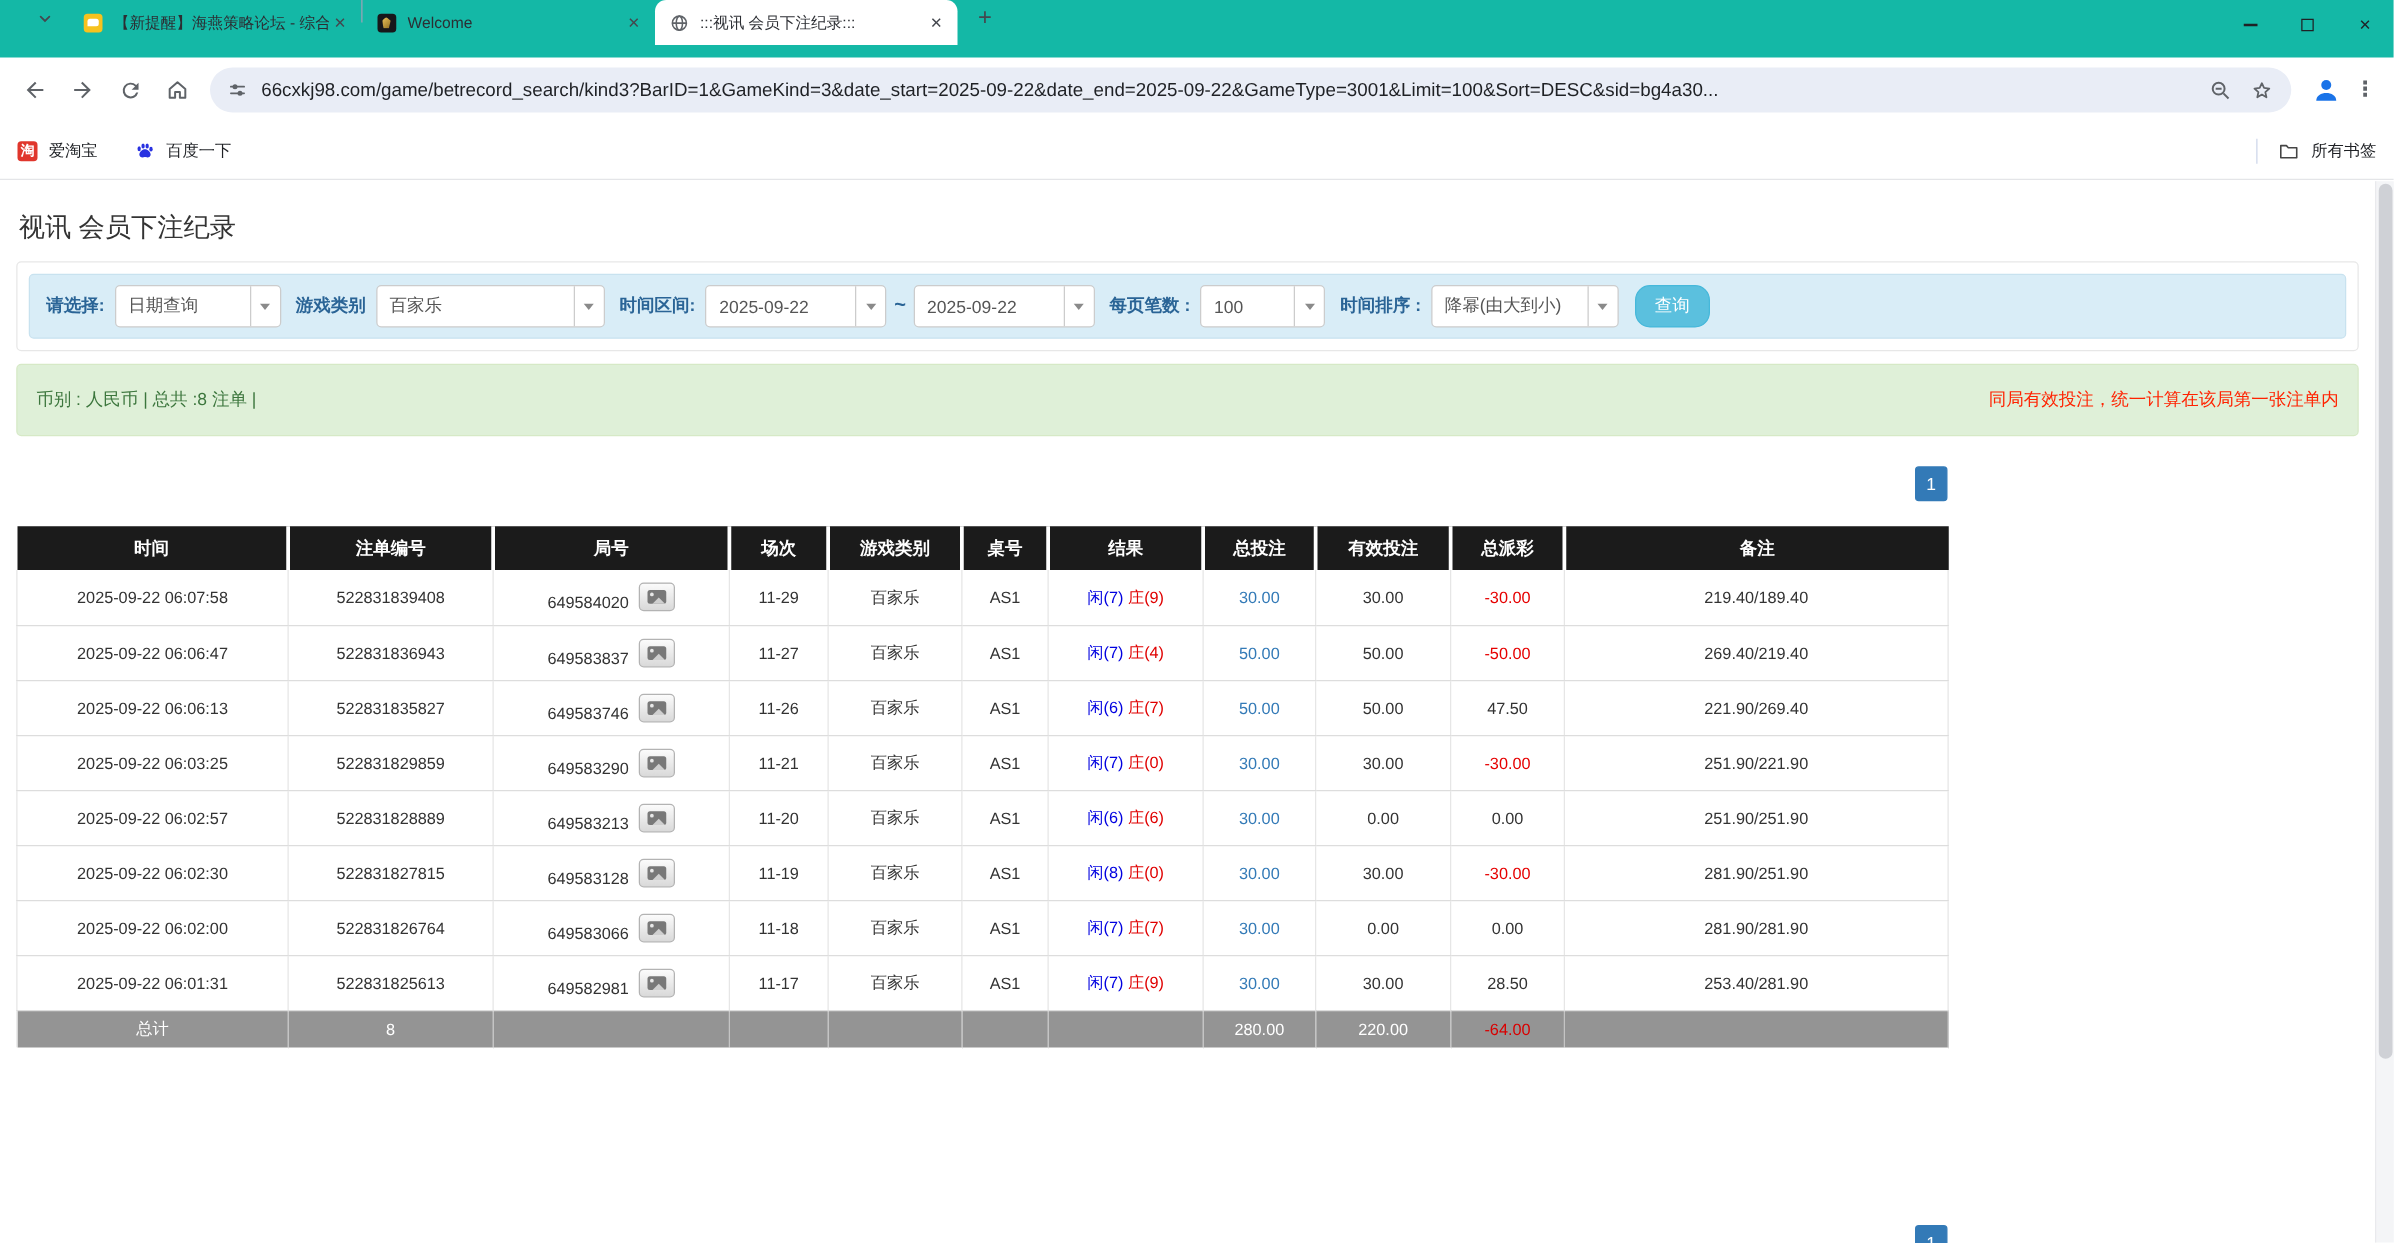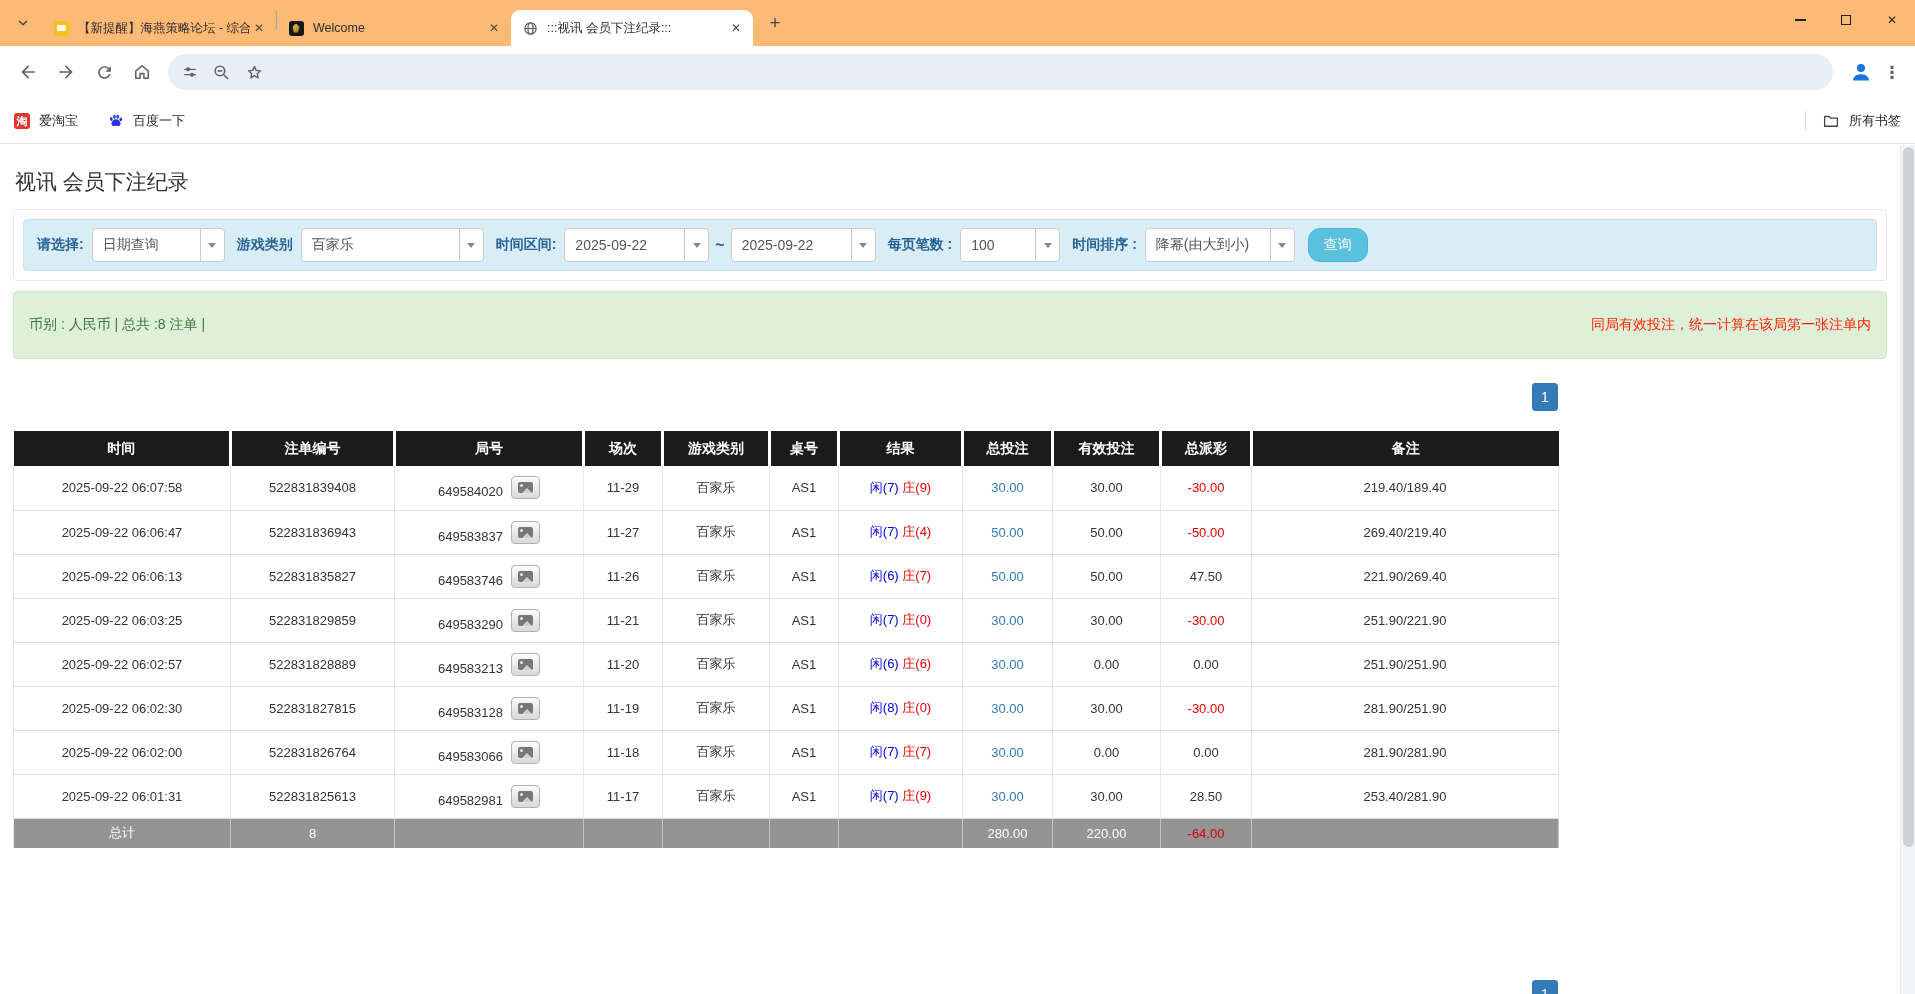--- a/index.html
+++ b/index.html
@@ -1,20 +1,20 @@
 <!DOCTYPE html>
 <html><head>
 <meta charset="utf-8">
 <style>
   * { box-sizing: border-box; margin: 0; padding: 0; }
   html,body { width:1915px; height:994px; overflow:hidden; background:#fff;
     font-family:"Liberation Sans","DejaVu Sans",sans-serif; }
 
   
-  .tabstrip { height:46px; background:#fdba74; display:flex; align-items:flex-end; padding-left:6px; position:relative; }
+  .tabstrip { height:46px; background:#14b8a6; display:flex; padding-left:19px; position:relative; }
   .tab-search-btn { width:30px; height:30px; margin:0 4px 8px 2px; display:flex; align-items:center; justify-content:center; color:#44474e; border-radius:50%; }
   .tab { height:36px; width:234px; display:flex; align-items:center; padding:0 8px 0 11px; border-radius:9px 9px 0 0; font-size:12.5px; color:#2c2e33; position:relative; }
   .tab.active { background:#fff; width:242px; }
   .tab .fav { width:16px; height:16px; margin-right:9px; flex:0 0 16px; display:flex; align-items:center; justify-content:center; }
   .tab .tab-title { flex:1; white-space:nowrap; overflow:hidden; }
   .tab .tab-close { width:18px; height:18px; border-radius:50%; display:flex; align-items:center; justify-content:center; font-size:12px; color:#44474e; }
   .tab-sep { width:1px; height:18px; background:#9aa2b6; margin-bottom:17px; }
   .fav-forum { background:#f6c21e; border-radius:3px; width:15px; height:15px; position:relative; }
   .fav-forum:after { content:""; position:absolute; left:3px; top:4px; width:9px; height:6px; background:#fff; border-radius:2px 2px 2px 0; }
   .fav-welcome { background:#17171a; border-radius:3px; width:15px; height:15px; position:relative; }
@@ -50,21 +50,21 @@
   .f-label { font-size:14px; font-weight:bold; color:#2a6496; margin:0 8px 0 12px; white-space:nowrap; }
   .f-label:first-child { margin-left:0; }
   .f-select { background:#fff; border:1px solid #ccc; border-radius:4px; height:34px; display:flex; align-items:stretch; color:#555; font-size:14px; }
   .f-select .txt { display:flex; align-items:center; padding:0 10px; flex:1; white-space:nowrap; overflow:hidden; }
   .f-select .arr { width:24px; border-left:1px solid #ccc; display:flex; align-items:center; justify-content:center; }
   .caret { width:0; height:0; border-left:4px solid transparent; border-right:4px solid transparent; border-top:5px solid #8a8a8a; }
   .w1{width:133px}.w2{width:183px}.w3{width:145px}.w4{width:145px}.w5{width:100px}.w6{width:150px}
   .tilde { color:#2a6496; font-weight:bold; margin:0 6px; }
   .query-btn { margin-left:13px; height:34px; padding:0 15px; background:#5bc0de; border:1px solid #46b8da; border-radius:12px; color:#fff; font-size:14px; display:flex; align-items:center; }
 
-  .summary-bar { margin-top:10px; height:68px; background:#dff0d8; border:1px solid #d6e9c6; border-radius:4px; display:flex; align-items:center; justify-content:space-between; padding:0 15px; font-size:14px; }
+  .summary-bar { margin-top:10px; height:58px; background:#dff0d8; border:1px solid #d6e9c6; border-radius:4px; display:flex; align-items:center; justify-content:space-between; padding:0 15px; font-size:14px; }
   .summary-left { color:#3c763d; }
   .summary-right { color:#ff2200; }
 
   .pager-top { width:1545px; display:flex; justify-content:flex-end; margin:24px 0 20px 0; }
   .page-btn { min-width:26px; height:28px; background:#337ab7; border:1px solid #337ab7; border-radius:3px; color:#fff; font-size:14px; display:flex; align-items:center; justify-content:center; padding:0 7px; }
   .pager-bottom { position:absolute; left:1532px; top:980px; }
 
   table.bet-table { width:1545px; border-collapse:collapse; table-layout:fixed; text-align:center; font-size:13px; color:#333; }
   .bet-table th { background:#1b1b1b; color:#fff; font-weight:bold; font-size:14px; height:35px; border-right:3px solid #fff; }
   .bet-table th:last-child { border-right:none; }
@@ -178,20 +178,21 @@
     <span>
       <svg width="16" height="16" viewBox="0 0 24 24">
           <g stroke="#5f6368" stroke-width="2" stroke-linecap="round">
             <line x1="4" y1="8" x2="20" y2="8"></line>
             <line x1="4" y1="16" x2="20" y2="16"></line>
           </g>
           <circle cx="9" cy="8" r="3" fill="#5f6368"></circle>
           <circle cx="15" cy="16" r="3" fill="#5f6368"></circle>
         </svg>
     </span>
+    <span class="omni-url">66cxkj98.com/game/betrecord_search/kind3?BarID=1&amp;GameKind=3&amp;date_start=2025-09-22&amp;date_end=2025-09-22&amp;GameType=3001&amp;Limit=100&amp;Sort=DESC&amp;sid=bg4a30...</span>
     <span class="omni-icon">
       <svg width="19" height="19" viewBox="0 0 24 24">
           <g fill="none" stroke="#5f6368" stroke-width="2">
             <circle cx="10" cy="10" r="6"></circle>
             <line x1="14.8" y1="14.8" x2="20" y2="20"></line>
             <line x1="7" y1="10" x2="13" y2="10"></line>
           </g>
         </svg>
     </span>
     <span class="omni-icon">

